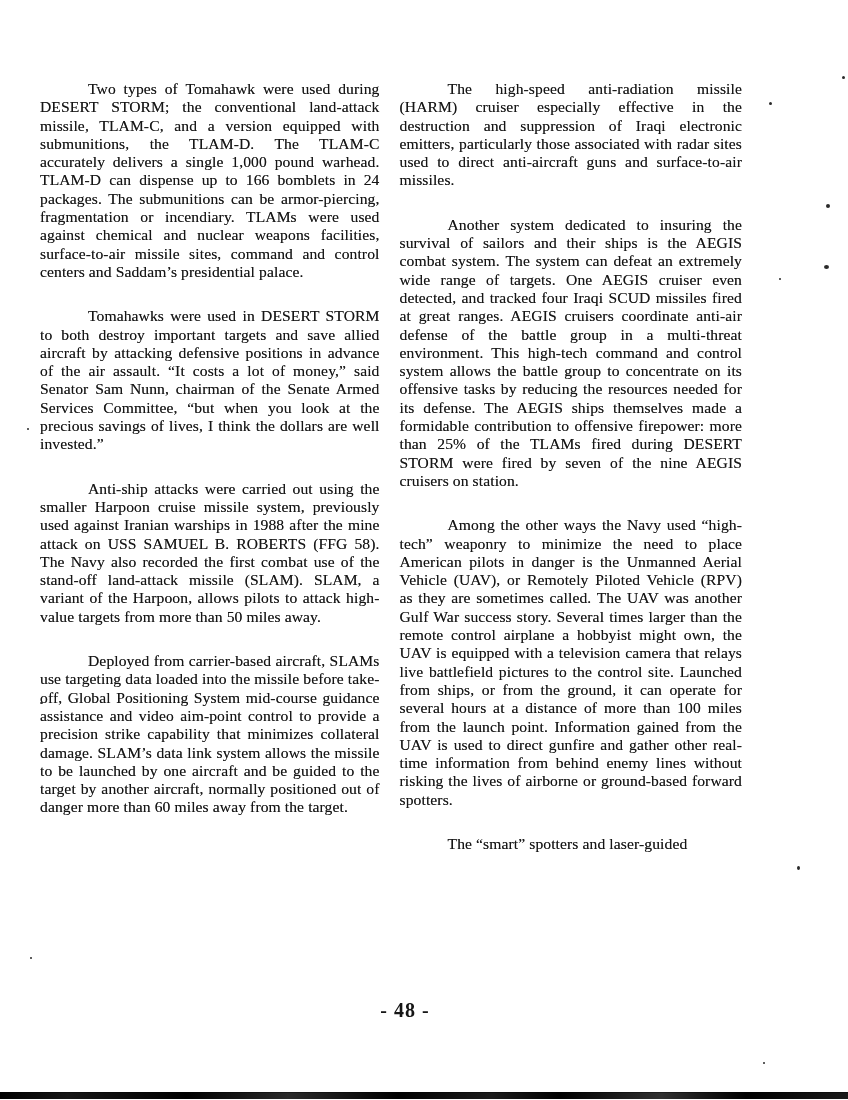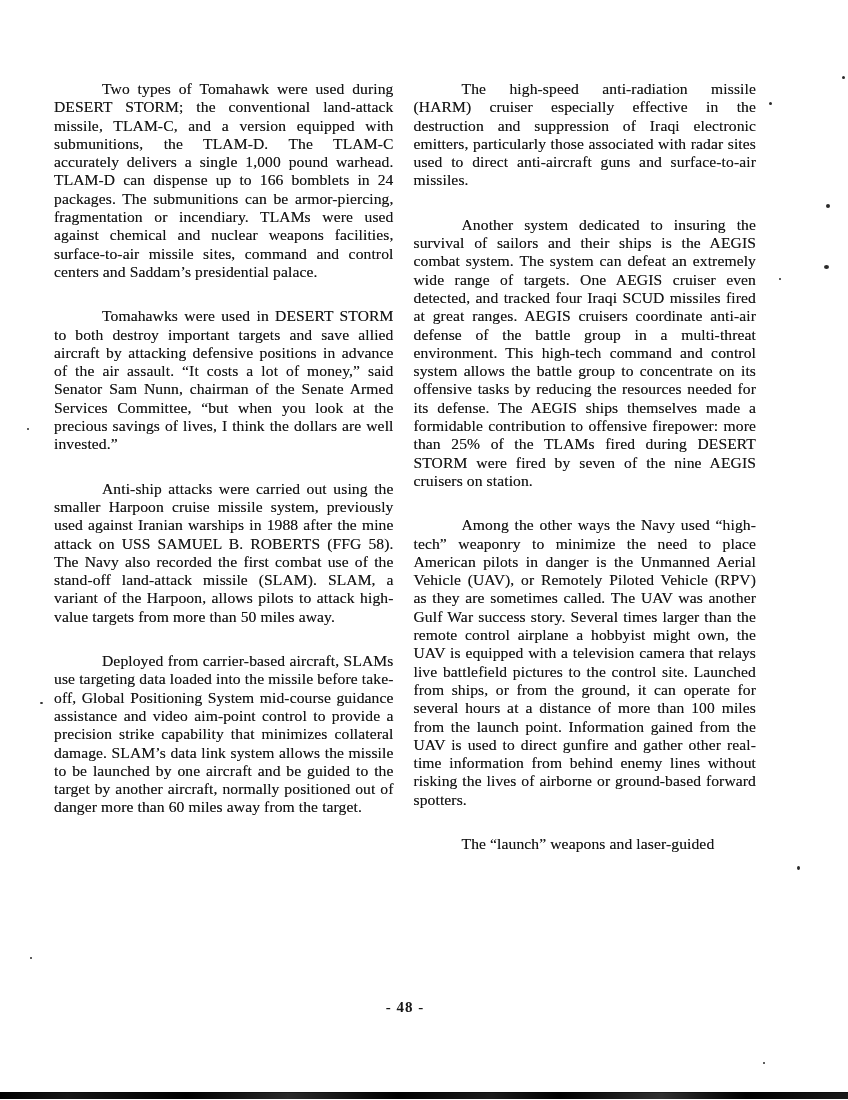--- a/index.html
+++ b/index.html
@@ -17,21 +17,21 @@
     position: relative;
     width: 848px;
     height: 1100px;
     background: var(--paper);
     overflow: hidden;
     font-family: "Liberation Serif", "DejaVu Serif", serif;
     color: var(--ink);
   }
   .columns {
     position: absolute;
-    left: 54px;
+    left: 40px;
     top: 80px;
     width: 702px;
     display: flex;
     gap: 20px;
   }
   .column { width: 341px; }
   .column.right { width: 344px; }
   .para {
     margin: 0 0 26px 0;
     font-size: 15.6px;
@@ -42,21 +42,21 @@
     color: var(--ink);
     
     text-shadow: 0 0 0.4px rgba(0,0,0,0.55);
   }
   .footer {
     position: absolute;
     left: 54px;
     top: 999px;
     width: 702px;
     text-align: center;
-    font-size: 15px;
+    font-size: 20px;
     font-weight: bold;
     letter-spacing: 1px;
     color: var(--ink);
   }
   .scan-bar {
     position: absolute;
     left: 0;
     bottom: 1px;
     width: 848px;
     height: 7px;
@@ -82,21 +82,21 @@
       <p class="para">Two types of Tomahawk were used during DESERT STORM;  the conventional land-attack missile, TLAM-C, and a version equipped with submunitions, the TLAM-D.  The TLAM-C accurately delivers a single 1,000 pound warhead.  TLAM-D can dispense up to 166 bomblets in 24 packages.  The submunitions can be armor-piercing, fragmentation or incendiary.  TLAMs were used against chemical and nuclear weapons facilities, surface-to-air missile sites, command and control centers and Saddam’s presidential palace.</p>
       <p class="para">Tomahawks were used in DESERT STORM to both destroy important targets and save allied aircraft by attacking defensive positions in advance of the air assault.  “It costs a lot of money,” said Senator Sam Nunn, chairman of the Senate Armed Services Committee, “but when you look at the precious savings of lives, I think the dollars are well invested.”</p>
       <p class="para">Anti-ship attacks were carried out using the smaller Harpoon cruise missile system, previously used against Iranian warships in 1988 after the mine attack on USS SAMUEL B. ROBERTS (FFG 58).  The Navy also recorded the first combat use of the stand-off land-attack missile (SLAM).  SLAM, a variant of the Harpoon, allows pilots to attack high-value targets from more than 50 miles away.</p>
       <p class="para">Deployed from carrier-based aircraft, SLAMs use targeting data loaded into the missile before take-off, Global Positioning System mid-course guidance assistance and video aim-point control to provide a precision strike capability that minimizes collateral damage.  SLAM’s data link system allows the missile to be launched by one aircraft and be guided to the target by another aircraft, normally positioned out of danger more than 60 miles away from the target.</p>
     </div>
 
     <div class="column right">
       <p class="para">The high-speed anti-radiation missile (HARM) cruiser especially effective in the destruction and suppression of Iraqi electronic emitters, particularly those associated with radar sites used to direct anti-aircraft guns and surface-to-air missiles.</p>
       <p class="para">Another system dedicated to insuring the survival of sailors and their ships is the AEGIS combat system.  The system can defeat an extremely wide range of targets.  One AEGIS cruiser even detected, and tracked four Iraqi SCUD missiles fired at great ranges.  AEGIS cruisers coordinate anti-air defense of the battle group in a multi-threat environment.  This high-tech command and control system allows the battle group to concentrate on its offensive tasks by reducing the resources needed for its defense.  The AEGIS ships themselves made a formidable contribution to offensive firepower: more than 25% of the TLAMs fired during DESERT STORM were fired by seven of the nine AEGIS cruisers on station.</p>
       <p class="para">Among the other ways the Navy used “high-tech” weaponry to minimize the need to place American pilots in danger is the Unmanned Aerial Vehicle (UAV), or Remotely Piloted Vehicle (RPV) as they are sometimes called.  The UAV was another Gulf War success story.  Several times larger than the remote control airplane a hobbyist might own, the UAV is equipped with a television camera that relays live battlefield pictures to the control site.  Launched from ships, or from the ground, it can operate for several hours at a distance of more than 100 miles from the launch point.  Information gained from the UAV is used to direct gunfire and gather other real-time information from behind enemy lines without risking the lives of airborne or ground-based forward spotters.</p>
-      <p class="para">The “launch” weapons and laser-guided</p>
+      <p class="para">The “smart” spotters and laser-guided</p>
     </div>
 
   </div>
 
   <div class="footer">- 48 -</div>
 
   <div class="scan-bar"></div>
 
   <div class="speck" style="left:842px; top:76px;  width:3px; height:3px;"></div>
   <div class="speck" style="left:769px; top:102px; width:3px; height:3px;"></div>

